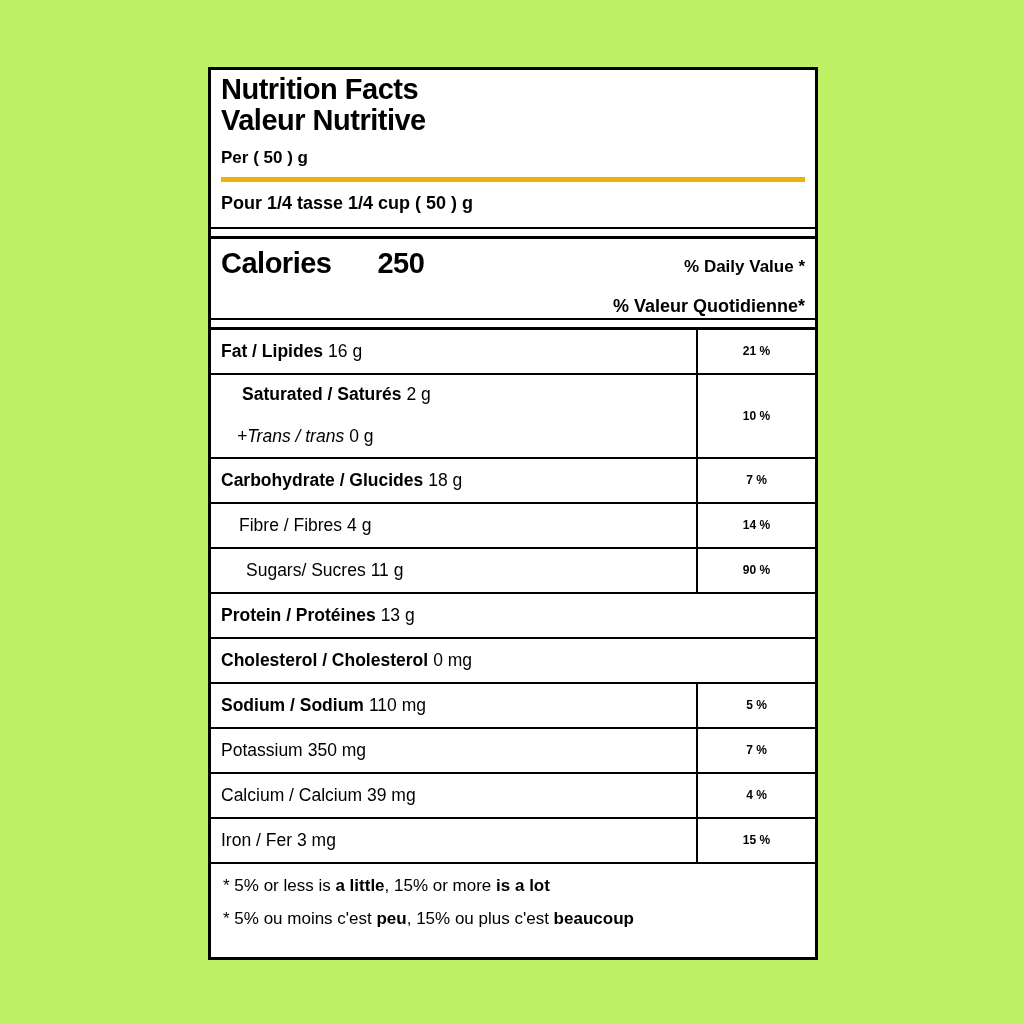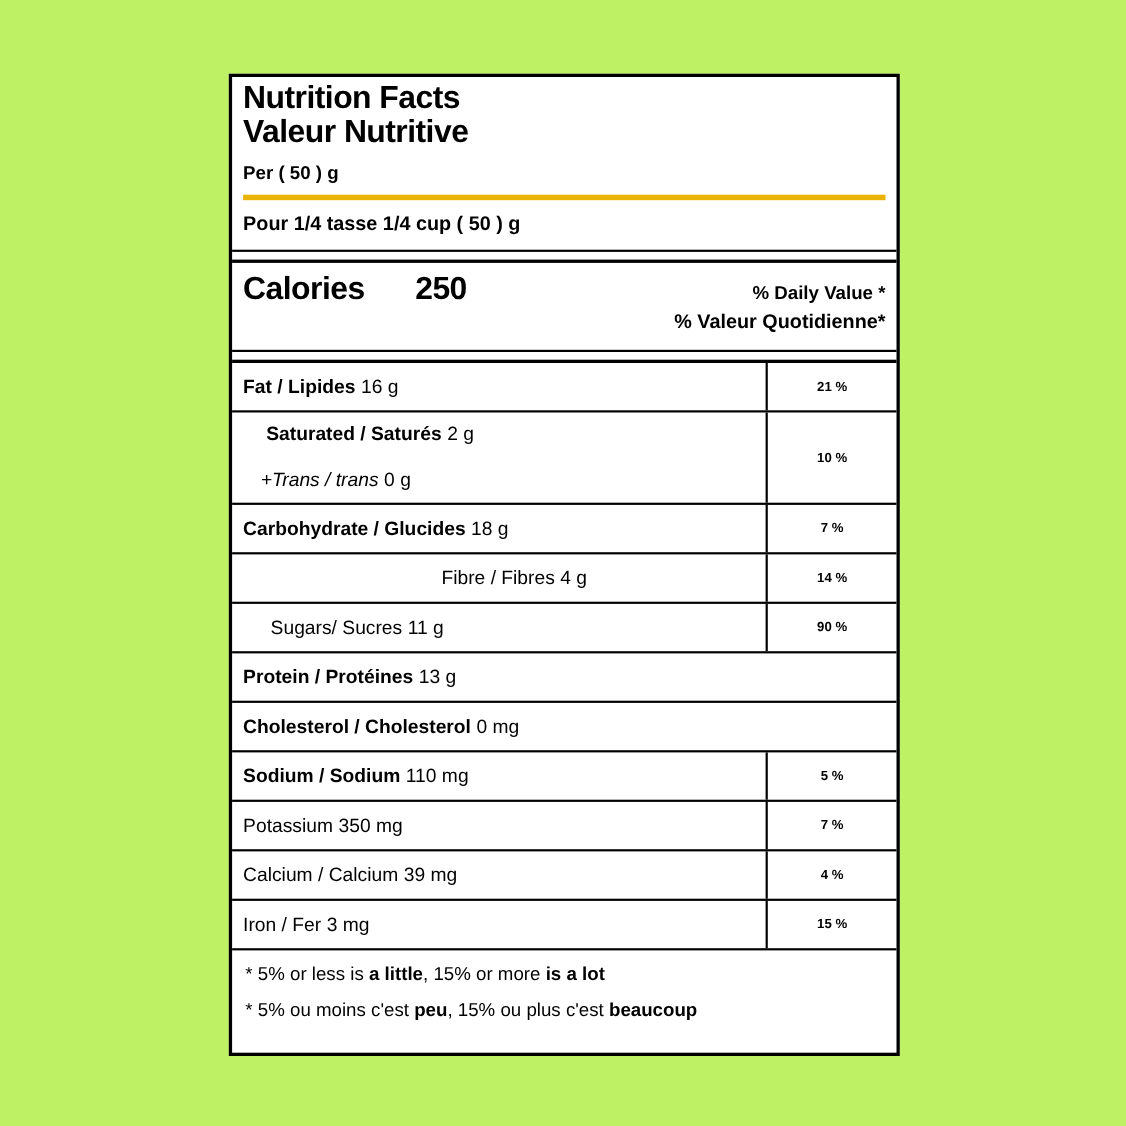--- a/index.html
+++ b/index.html
@@ -17,36 +17,36 @@
 
   
   .sep{height:7px;border-top:2px solid #000;border-bottom:3px solid #000;}
 
   
   .cal{padding:8px 10px 0 10px;height:79px;box-sizing:border-box;}
   .cal-line1{display:flex;justify-content:space-between;align-items:flex-end;}
   .cal-left{font-size:29px;font-weight:bold;letter-spacing:-0.5px;}
   .cal-value{margin-left:46px;}
   .dv-en{font-size:17px;font-weight:bold;padding-bottom:3px;}
-  .cal-line2{text-align:right;font-size:18px;font-weight:bold;margin-top:2px;}
+  .cal-line2{text-align:right;font-size:18px;font-weight:bold;margin-top:16px;}
 
   
   .row{display:flex;align-items:stretch;border-bottom:2px solid #000;box-sizing:border-box;}
   .cell-l{flex:1;display:flex;flex-direction:column;justify-content:center;
     padding-left:10px;font-size:17.5px;}
   .cell-dv{width:119px;border-left:2px solid #000;display:flex;align-items:center;
     justify-content:center;font-size:12px;font-weight:bold;box-sizing:border-box;}
   .h45{min-height:45px;}
   .h84{min-height:84px;}
   .lbl-b{font-weight:bold;}
   .amt{margin-left:5px;font-weight:normal;}
   .line{white-space:nowrap;}
   .ind1{padding-left:21px;}   
   .ind1b{padding-left:16px;}  
-  .ind2{padding-left:18px;text-align:center;}   
+  .ind2{padding-left:18px;}   
   .ind3{padding-left:25px;}   
   .transline{margin-top:21px;font-style:italic;}
   .transline .amt{font-style:normal;}
 
   
   .foot{padding:12px 12px 0 12px;font-size:17px;}
   .foot div{margin-bottom:13px;}
   .fb{font-weight:bold;}
 </style>
 </head>

